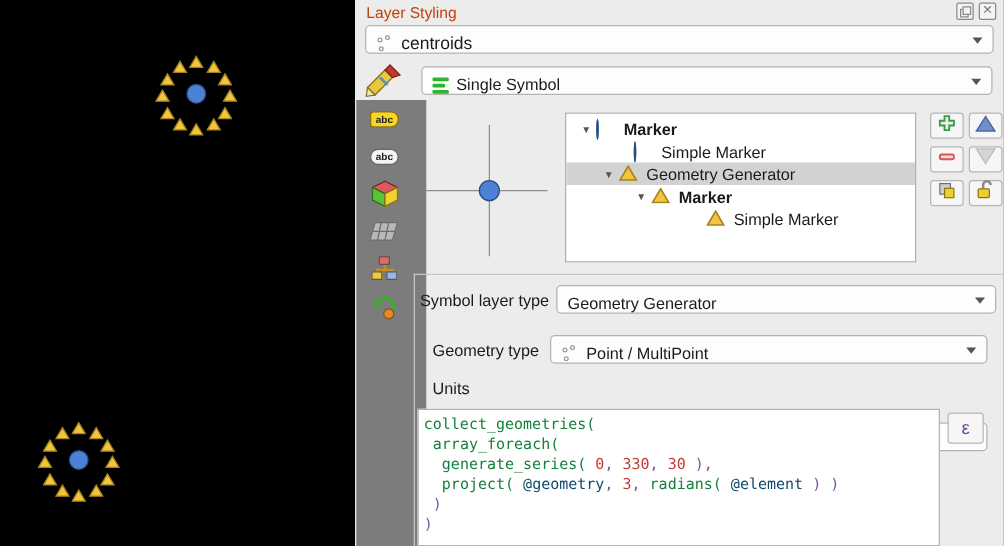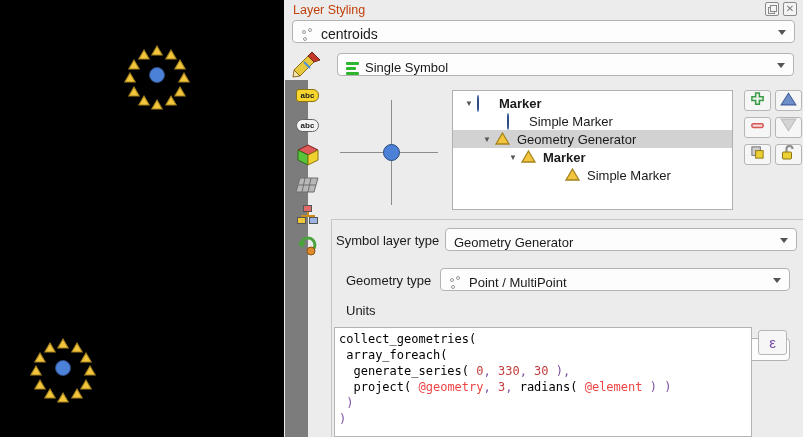--- a/index.html
+++ b/index.html
@@ -40,21 +40,21 @@
   .pts-icon i:nth-child(1){ left:1px; top:2px; } .pts-icon i:nth-child(2){ left:7px; top:0; }
   .pts-icon i:nth-child(3){ left:2px; top:9px; }
 
   .bars-icon { width:13px; height:13px; margin-right:6px; flex:none; display:flex;
                flex-direction:column; justify-content:space-between; }
   .bars-icon i { height:3px; background:#2db52d; border-radius:1px; }
   .bars-icon i:nth-child(2){ width:10px; }
 
   
   .brush-wrap { position:absolute; left:8px; top:50px; width:32px; height:28px; }
-  .tabstrip { position:absolute; left:1px; top:80px; width:23px; height:357px; background:#7c7c7c; }
+  .tabstrip { position:absolute; left:1px; top:80px; width:56px; height:357px; background:#7c7c7c; }
   .tab { position:relative; width:45px; height:30px; display:flex; align-items:center; justify-content:center; }
   .tag-abc { background:#f7d52c; border:1px solid #8a7410; border-radius:3px 6px 6px 3px;
              font-size:8px; font-weight:bold; color:#222; padding:1px 4px; }
   .cloud-abc { background:#f4f4f4; border:1px solid #666; border-radius:7px;
                font-size:8px; font-weight:bold; color:#222; padding:1px 4px; }
   .diagram-ico { position:relative; width:22px; height:22px; }
   .diagram-ico i { position:absolute; width:9px; height:7px; border:1px solid #555; }
   .diagram-ico i.top { left:6px; top:1px; background:#e06a6a; }
   .diagram-ico i.bl { left:0; top:13px; background:#f0c83a; }
   .diagram-ico i.br { left:12px; top:13px; background:#9ab4e6; }
@@ -91,21 +91,21 @@
   .slt-combo { left:161px; top:228px; width:352px; height:23px; }
   .gt-label { left:62px; top:273px; }
   .gt-combo { left:156px; top:268px; width:350px; height:23px; }
   .units-label { left:62px; top:303px; }
   .units-combo { left:156px; top:298px; width:350px; height:23px;margin-top:40px; }
 
   
   .expr { position:absolute; left:50px; top:327px; width:418px; height:110px; background:#fff;
           border:1px solid #b3b3b3; padding:3px 4px; font-family:"DejaVu Sans Mono", monospace;
           font-size:12px; line-height:16px; white-space:pre; }
-  .tok-fn { color:#000000; } .tok-num { color:#c33c3c; } .tok-var { color:#ef4444; }
+  .tok-fn { color:#15803d; } .tok-num { color:#c33c3c; } .tok-var { color:#0c4a6e; }
   .tok-pl { color:#7c51a1; }
   .eps-btn { position:absolute; left:474px; top:330px; width:29px; height:25px; background:#f6f6f6;
              border:1px solid #b6b6b6; border-radius:3px; color:#7449a4; font-size:15px;
              display:flex; align-items:center; justify-content:center; }
 </style>
 </head>
 <body>
 
 <div class="stage">
 

